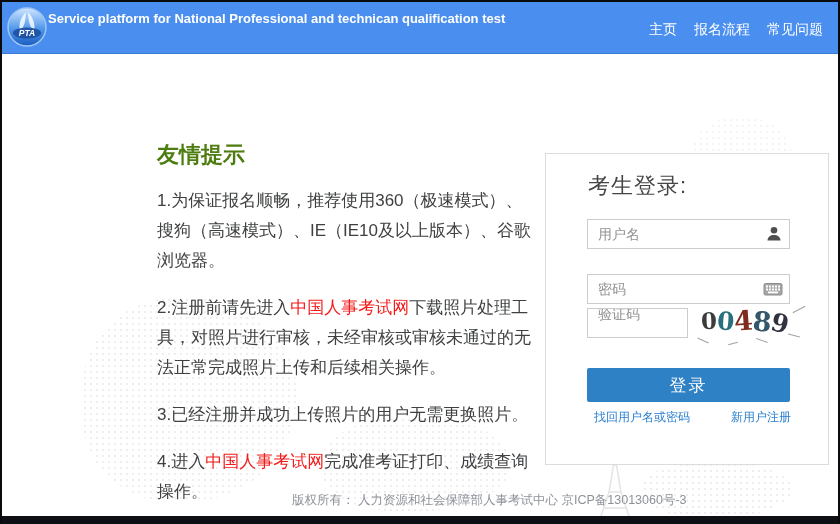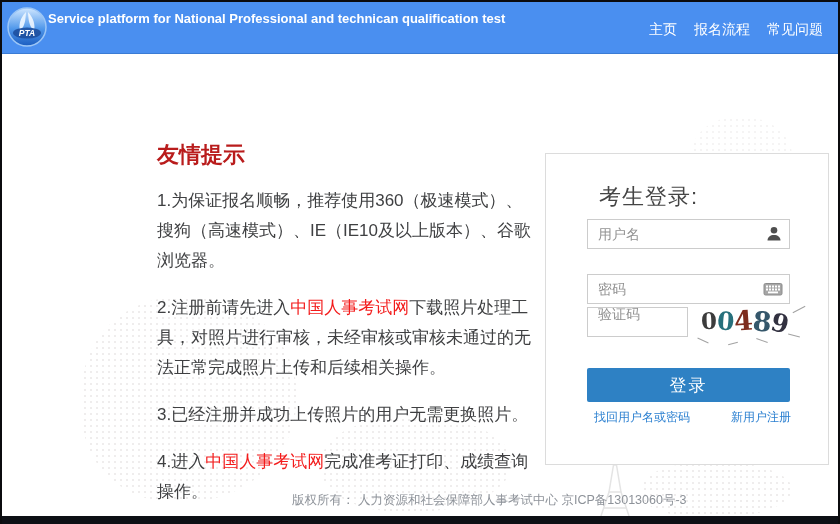--- a/index.html
+++ b/index.html
@@ -32,43 +32,43 @@
     background-size:6px 6px; border-radius:48% 52% 55% 45%;
   }
   #dots1 { left:80px;  top:295px; width:215px; height:205px; }
   #dots2 { left:320px; top:415px; width:190px; height:95px; }
   #dots3 { left:640px; top:460px; width:150px; height:56px; }
   #dots4 { left:690px; top:115px; width:100px; height:80px; opacity:.5; }
   .tower { position:absolute; left:590px; top:452px; z-index:1; }
 
   
   .tips { position:absolute; left:155px; top:138px; width:378px; z-index:2; }
-  .tips h2 { margin:0 0 16px 0; font-size:22px; font-weight:bold; color:#b91c1c; }
+  .tips h2 { margin:0 0 16px 0; font-size:22px; font-weight:bold; color:#4d7c0f; }
   .tips p { margin:0 0 17px 0; font-size:17px; line-height:30px; color:#3f4042; }
   .redlink { color:var(--red_link,#f31b1b); text-decoration:none; cursor:pointer; }
 
   
   .login {
     position:absolute; left:543px; top:151px; width:284px; height:312px;
     background:#fff; border:1px solid #dcdcdc; z-index:3;
   }
-  .login h3 { position:absolute; left:41px; top:16px; margin:12px; font-size:22px; font-weight:normal; color:#454545; letter-spacing:1px; }
+  .login h3 { position:absolute; left:41px; top:16px; margin:1px; font-size:22px; font-weight:normal; color:#454545; letter-spacing:1px; }
   .field { position:absolute; left:41px; width:203px; height:30px; }
   .f-user { top:65px; }
   .f-pass { top:120px; }
   .field input, .captcha-input {
     width:100%; height:100%; border:1px solid #cccccc; background:#fff;
     padding:0 30px 0 10px; font-size:14px; color:#333; outline:none;
     font-family:"Liberation Sans","DejaVu Sans",sans-serif;
   }
   .field input::placeholder, .captcha-input::placeholder { color:#929292; }
   .ficon { position:absolute; right:7px; top:50%; transform:translateY(-50%); line-height:0; }
 
   .captcha-wrap { position:absolute; left:41px; top:151px; width:101px; height:30px; }
-  .captcha-wrap .captcha-input { padding:0 8px 15px 10px; }
+  .captcha-wrap .captcha-input { padding:0 8px 15px 10px;font-family:Liberation Mono, monospace; }
   .captcha-img {
     position:absolute; left:152px; top:146px; width:102px; height:42px;
     cursor:pointer; white-space:nowrap; padding-left:3px;
     font-family:"DejaVu Serif","Liberation Serif",serif; font-weight:bold;
   }
   .cd { display:inline-block; line-height:40px; }
   .cd0 { color:#3c3c3c; font-size:23px; transform:rotate(-2deg); }
   .cd1 { color:#27707c; font-size:25px; transform:rotate(4deg) translateY(1px); }
   .cd2 { color:#7d2c1e; font-size:27px; transform:rotate(-4deg) translateY(1px); }
   .cd3 { color:#35576b; font-size:27px; transform:rotate(5deg) translateY(2px); }

